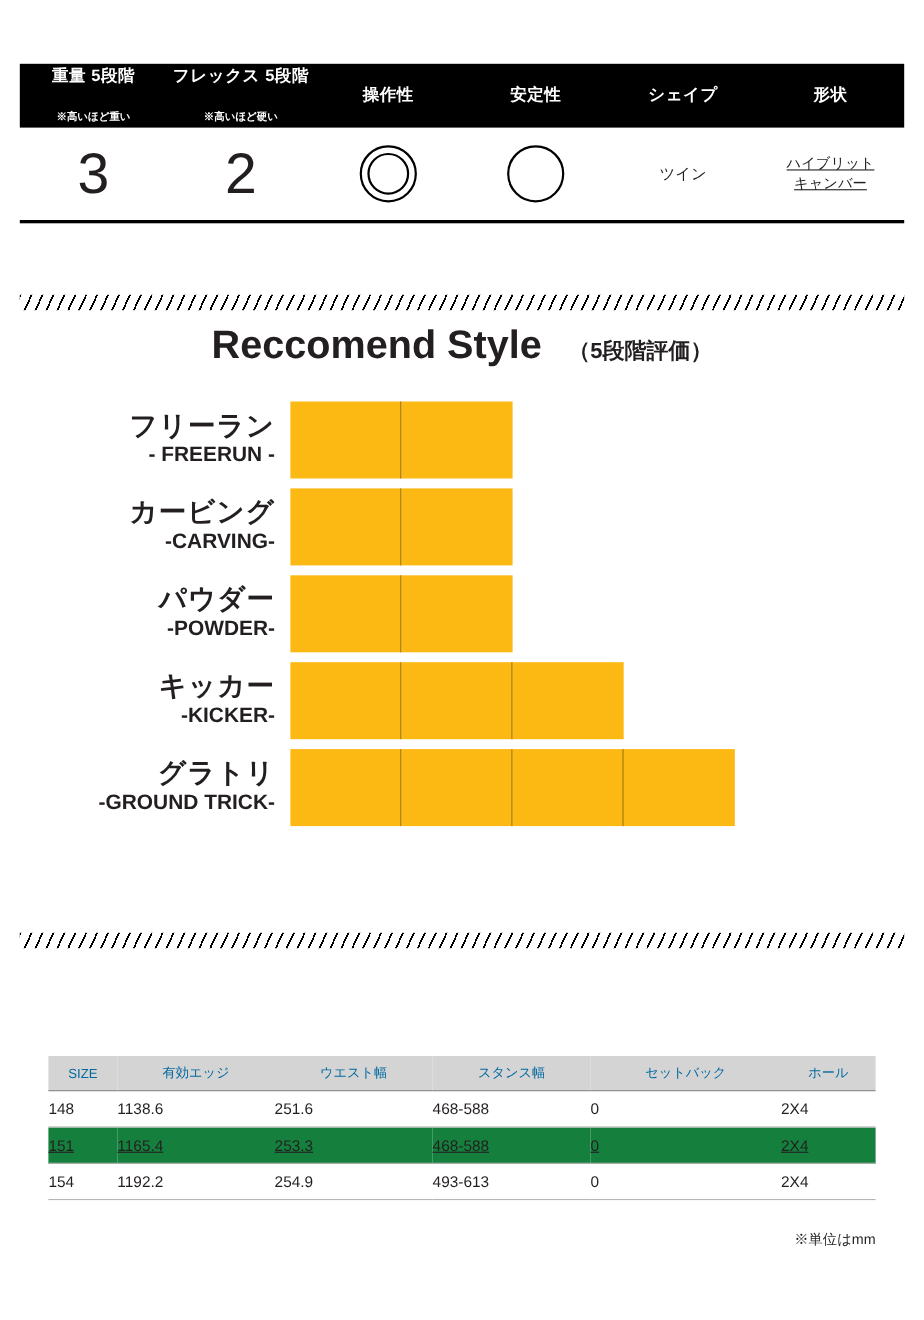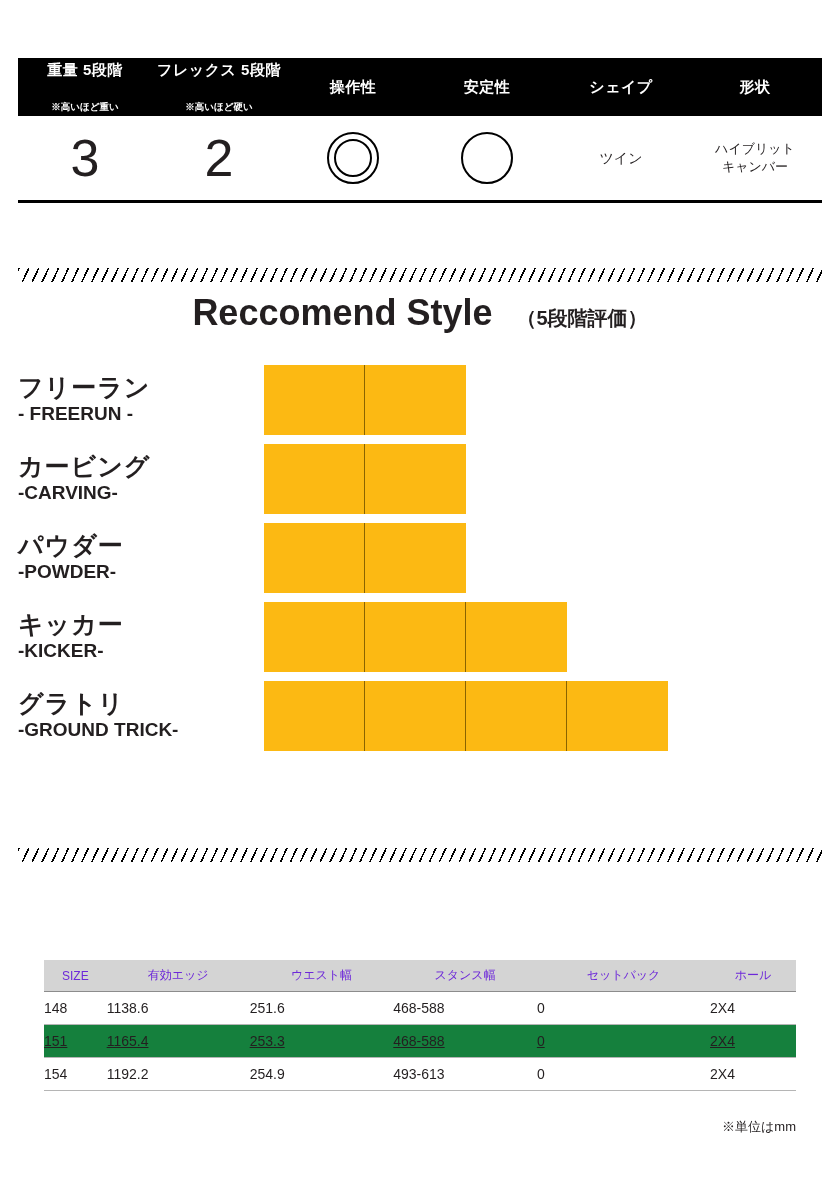--- a/index.html
+++ b/index.html
@@ -92,20 +92,21 @@
     height: 48px;
     border: 2.5px solid #000;
     border-radius: 50%;
   }
   .spec-text {
     font-size: 14px;
     line-height: 1.35;
   }
   .spec-text.small {
     font-size: 13px;
+    text-decoration: underline;
   }
 
   
   .hatch {
     position: absolute;
     left: 18px;
     width: 804px;
     height: 14px;
     background-image: repeating-linear-gradient(
       115deg,
@@ -143,22 +144,22 @@
     top: 360px;
     width: 804px;
   }
   .row {
     display: flex;
     align-items: center;
     height: 79px;
   }
   .row-label {
     width: 246px;
-    text-align: left;
-    padding-right: 0;
+    text-align: right;
+    padding-right: 14px;
     box-sizing: border-box;
   }
   .row-label .jp {
     font-size: 25px;
     font-weight: bold;
     line-height: 1.15;
     letter-spacing: 1px;
   }
   .row-label .en {
     font-size: 19px;
@@ -190,21 +191,21 @@
   .size-table {
     position: absolute;
     left: 44px;
     top: 960px;
     width: 752px;
     border-collapse: collapse;
     font-size: 13px;
   }
   .size-table th {
     background: #d4d4d4;
-    color: #6d28d9;
+    color: #0369a1;
     font-weight: normal;
     font-size: 12px;
     padding: 7px 0;
     text-align: center;
     border-bottom: 1px solid #8c8c8c;
   }
   .size-table td {
     text-align: left;
     padding: 8px 0;
     font-size: 14px;

